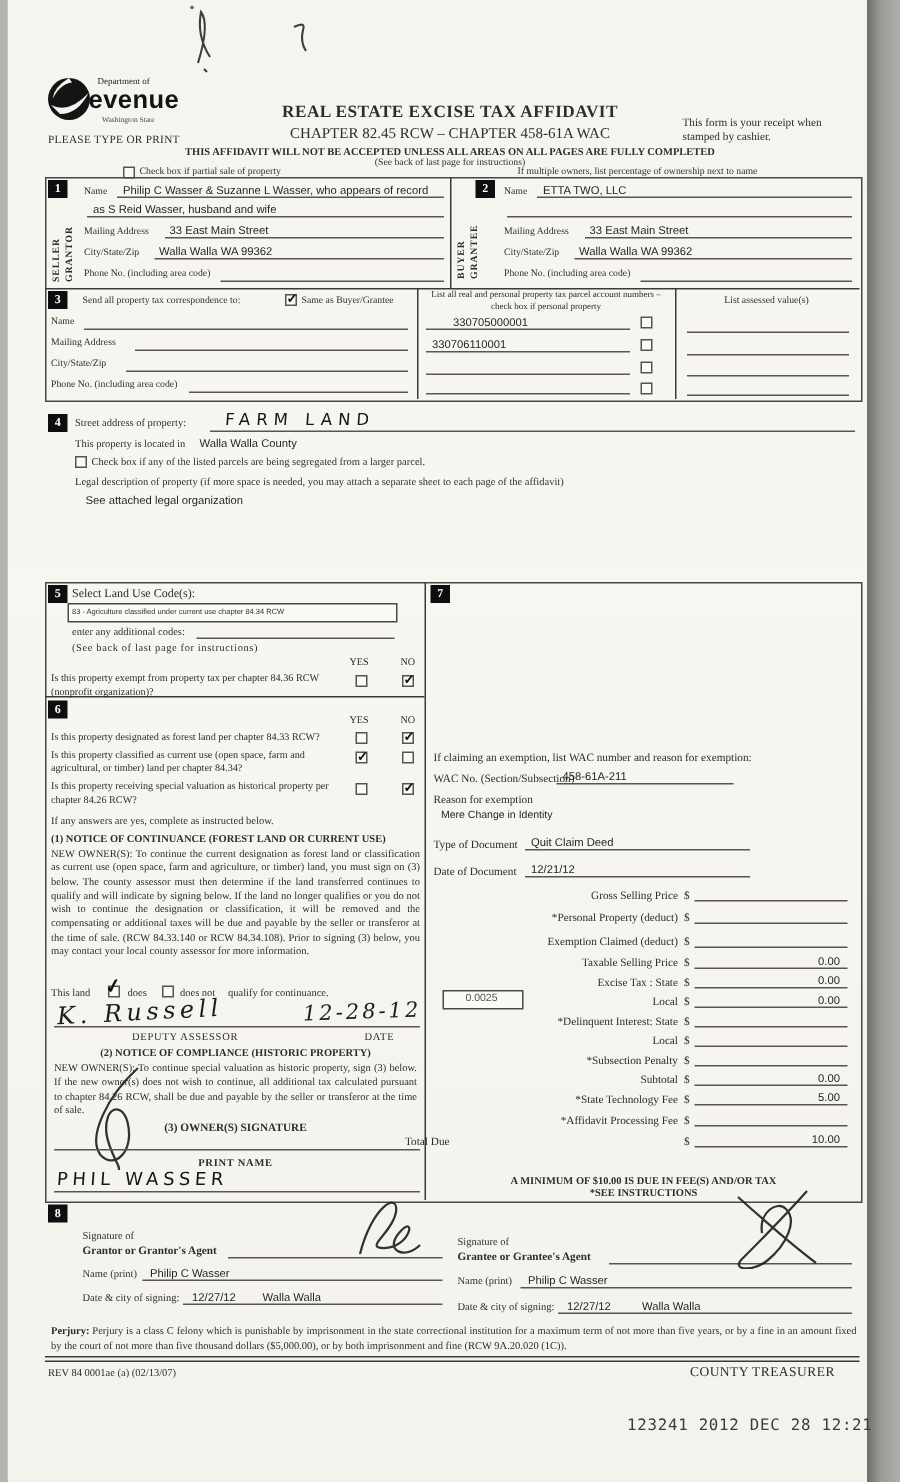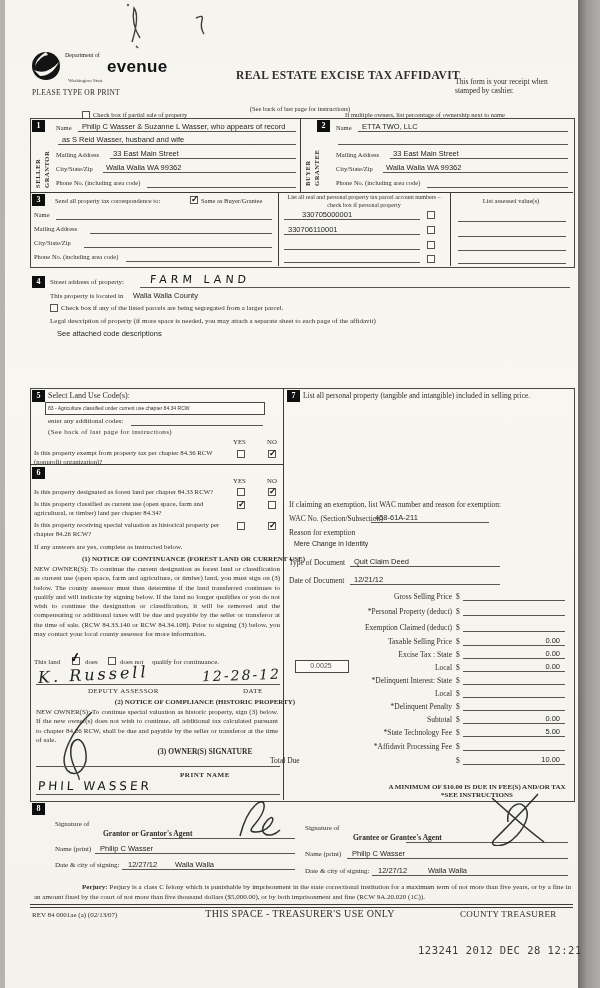--- a/index.html
+++ b/index.html
@@ -8,21 +8,21 @@
   .paper{position:absolute;left:5px;top:0;width:573px;height:988px;
          background:linear-gradient(180deg,#f5f4ef 0%,#f7f6f1 40%,#f3f2ec 100%);}
   .edge-r{position:absolute;left:578px;top:0;width:22px;height:988px;
           background:linear-gradient(90deg,#6f6d69,#9c9a96 40%,#b0aeaa);}
   .edge-l{position:absolute;left:0;top:0;width:5px;height:988px;background:#b5b3af;}
   .abs{position:absolute;}
   .ser{font-family:"Liberation Serif",serif;}
   .san{font-family:"Liberation Sans",sans-serif;color:#262626;}
   .hw{font-family:"DejaVu Serif",serif;font-style:italic;color:#1c1c1c;}
   .hp{font-family:"DejaVu Sans",sans-serif;color:#161616;transform:skewX(-4deg);}
-  .b{font-weight:bold;padding-left:48px;}
+  .b{font-weight:bold;}
   .c{text-align:center;}
   .j{text-align:justify;}
   .f5{font-size:5px;}.f6{font-size:6px;}.f65{font-size:6.5px;}.f68{font-size:6.8px;}
   .f7{font-size:7px;}.f75{font-size:7.5px;}.f8{font-size:8px;}.f9{font-size:9px;}
   .f10{font-size:10px;}.f115{font-size:11.5px;}
   .line{position:absolute;border-bottom:1px solid #58564f;height:0;}
   .rule{position:absolute;background:#3c3a36;}
   .boxb{position:absolute;border:1px solid #4a4843;}
   .cb{position:absolute;width:8px;height:8px;border:1px solid #565450;background:#fbfaf6;box-sizing:border-box;}
   .cb.checked::after{content:"✓";display:block;font-size:9px;line-height:7px;margin:-1px 0 0 0;color:#111;font-weight:bold;}
@@ -54,21 +54,23 @@
     <circle cx="16" cy="16" r="14" fill="#141414"></circle>
     <path d="M4,20 Q16,26 29,12 Q22,26 10,26 Z" fill="#f5f4ef"></path>
     <path d="M16,2 Q6,8 5,16 Q10,6 18,5 Z" fill="#f5f4ef"></path>
   </svg>
   <div class="abs ser f6" style="left:65px;top:52px;color:#222;">Department of</div>
   <div class="abs san b" style="left:59px;top:57px;font-size:17px;color:#141414;letter-spacing:.3px;">evenue</div>
   <div class="abs ser f5" style="left:68px;top:78px;color:#444;">Washington State</div>
   <div class="abs ser f75" style="left:32px;top:88px;letter-spacing:.2px;">PLEASE TYPE OR PRINT</div>
 
   <div class="abs ser b f115 c" style="left:120px;top:69px;width:360px;letter-spacing:.3px;">REAL ESTATE EXCISE TAX AFFIDAVIT</div>
+  <div class="abs ser f10 c" style="left:120px;top:84px;width:360px;">CHAPTER 82.45 RCW – CHAPTER 458-61A WAC</div>
   <div class="abs ser f75" style="left:455px;top:77px;width:118px;line-height:9px;">This form is your receipt when stamped by cashier.</div>
+  <div class="abs ser b f7 c" style="left:30px;top:97px;width:540px;">THIS AFFIDAVIT WILL NOT BE ACCEPTED UNLESS ALL AREAS ON ALL PAGES ARE FULLY COMPLETED</div>
   <div class="abs ser f65 c" style="left:130px;top:105px;width:340px;">(See back of last page for instructions)</div>
   <div class="cb" style="left:82px;top:111px;"></div>
   <div class="abs ser f65" style="left:93px;top:111px;">Check box if partial sale of property</div>
   <div class="abs ser f65" style="left:345px;top:111px;">If multiple owners, list percentage of ownership next to name</div>
 
   <div class="boxb" style="left:30px;top:118px;width:543px;height:148px;"></div>
   <div class="rule" style="left:300px;top:118px;width:1px;height:74px;"></div>
   <div class="rule" style="left:30px;top:192px;width:543px;height:1px;"></div>
   <div class="rule" style="left:278px;top:192px;width:1px;height:74px;"></div>
   <div class="rule" style="left:450px;top:192px;width:1px;height:74px;"></div>
@@ -138,21 +140,21 @@
 
   <div class="num" style="left:32px;top:276px;">4</div>
   <div class="abs ser f7" style="left:50px;top:278px;">Street address of property:</div>
   <div class="abs hp" style="left:150px;top:273px;font-size:11px;letter-spacing:4px;">FARM LAND</div>
   <div class="line" style="left:140px;top:287px;width:430px;"></div>
   <div class="abs ser f7" style="left:50px;top:292px;">This property is located in</div>
   <div class="abs san f75" style="left:133px;top:291px;">Walla Walla County</div>
   <div class="cb" style="left:50px;top:304px;"></div>
   <div class="abs ser f7" style="left:61px;top:304px;">Check box if any of the listed parcels are being segregated from a larger parcel.</div>
   <div class="abs ser f7" style="left:50px;top:317px;">Legal description of property (if more space is needed, you may attach a separate sheet to each page of the affidavit)</div>
-  <div class="abs san f75" style="left:57px;top:329px;">See attached code descriptions</div>
+  <div class="abs san f75" style="left:57px;top:329px;">See attached legal organization</div>
 
   <div class="boxb" style="left:30px;top:388px;width:543px;height:412px;"></div>
   <div class="rule" style="left:283px;top:388px;width:1px;height:412px;"></div>
   <div class="rule" style="left:30px;top:464px;width:253px;height:1px;"></div>
 
   <div class="num" style="left:32px;top:390px;">5</div>
   <div class="abs ser f8" style="left:48px;top:391px;">Select Land Use Code(s):</div>
   <div class="boxb" style="left:45px;top:402px;width:218px;height:11px;background:#fbfaf6;"></div>
   <div class="abs san f5" style="left:48px;top:405px;color:#333;">83 - Agriculture classified under current use chapter 84.34 RCW</div>
   <div class="abs ser f7" style="left:48px;top:417px;">enter any additional codes:</div>
@@ -195,21 +197,20 @@
   <div class="abs ser b f75 c" style="left:34px;top:747px;width:246px;">(3)  OWNER(S) SIGNATURE</div>
   <svg class="abs" style="left:52px;top:708px;" width="58" height="72">
     <path d="M40,4 C20,22 6,50 15,62 C24,72 38,60 33,40 C29,26 17,30 19,48 C21,61 29,70 27,72" fill="none" stroke="#1d1d1d" stroke-width="1.5" opacity=".9"></path>
   </svg>
   <div class="line" style="left:36px;top:766px;width:244px;border-bottom-width:1.3px;"></div>
   <div class="abs ser b f7 c" style="left:34px;top:771px;width:246px;letter-spacing:.5px;">PRINT NAME</div>
   <div class="abs hp" style="left:38px;top:779px;font-size:12px;letter-spacing:3px;">PHIL WASSER</div>
   <div class="line" style="left:36px;top:794px;width:244px;border-bottom-width:1.3px;"></div>
 
   <div class="num" style="left:287px;top:390px;">7</div>
-  <div class="abs ser f75" style="left:303px;top:391px;width:258px;line-height:10px;">List all  personal property (tangible and intangible) included in selling price.</div>
   <div class="abs ser f75" style="left:289px;top:500px;">If claiming an exemption, list WAC number and reason for exemption:</div>
   <div class="abs ser f75" style="left:289px;top:514px;">WAC No. (Section/Subsection)</div>
   <div class="abs san f75" style="left:375px;top:513px;">458-61A-211</div>
   <div class="line" style="left:371px;top:522px;width:118px;"></div>
   <div class="abs ser f75" style="left:289px;top:528px;">Reason for exemption</div>
   <div class="abs san f7" style="left:294px;top:540px;">Mere Change in Identity</div>
   <div class="abs ser f75" style="left:289px;top:558px;">Type of Document</div>
   <div class="abs san f75" style="left:354px;top:557px;">Quit Claim Deed</div>
   <div class="line" style="left:350px;top:566px;width:150px;"></div>
   <div class="abs ser f75" style="left:289px;top:576px;">Date of Document</div>
@@ -241,21 +242,21 @@
   <div class="abs ser f75" style="left:270px;top:663px;width:182px;text-align:right;">Local</div>
     <div class="abs ser f75" style="left:456px;top:663px;">$</div>
     <div class="line" style="left:463px;top:671px;width:102px;"></div>
     <div class="abs san f75" style="left:498px;top:662px;width:62px;text-align:right;">0.00</div>
   <div class="abs ser f75" style="left:270px;top:676px;width:182px;text-align:right;">*Delinquent Interest: State</div>
     <div class="abs ser f75" style="left:456px;top:676px;">$</div>
     <div class="line" style="left:463px;top:684px;width:102px;"></div>
   <div class="abs ser f75" style="left:270px;top:689px;width:182px;text-align:right;">Local</div>
     <div class="abs ser f75" style="left:456px;top:689px;">$</div>
     <div class="line" style="left:463px;top:697px;width:102px;"></div>
-  <div class="abs ser f75" style="left:270px;top:702px;width:182px;text-align:right;">*Delinquent Penalty</div>
+  <div class="abs ser f75" style="left:270px;top:702px;width:182px;text-align:right;">*Subsection Penalty</div>
     <div class="abs ser f75" style="left:456px;top:702px;">$</div>
     <div class="line" style="left:463px;top:710px;width:102px;"></div>
   <div class="abs ser f75" style="left:270px;top:715px;width:182px;text-align:right;">Subtotal</div>
     <div class="abs ser f75" style="left:456px;top:715px;">$</div>
     <div class="line" style="left:463px;top:723px;width:102px;"></div>
     <div class="abs san f75" style="left:498px;top:714px;width:62px;text-align:right;">0.00</div>
   <div class="abs ser f75" style="left:270px;top:728px;width:182px;text-align:right;">*State Technology Fee</div>
     <div class="abs ser f75" style="left:456px;top:728px;">$</div>
     <div class="line" style="left:463px;top:736px;width:102px;"></div>
     <div class="abs san f75" style="left:498px;top:727px;width:62px;text-align:right;">5.00</div>
@@ -296,17 +297,16 @@
   <div class="line" style="left:347px;top:858px;width:221px;"></div>
   <div class="abs ser f7" style="left:305px;top:867px;">Date &amp; city of signing:</div>
   <div class="abs san f75" style="left:378px;top:866px;">12/27/12</div>
   <div class="abs san f75" style="left:428px;top:866px;">Walla Walla</div>
   <div class="line" style="left:372px;top:875px;width:196px;"></div>
 
   <div class="abs ser f7 j" style="left:34px;top:883px;width:537px;line-height:9.5px;"><span class="b">Perjury:</span><span> Perjury is a class C felony which is punishable by imprisonment in the state correctional institution for a maximum term of not more than five years, or by a fine in an amount fixed by the court of not more than five thousand dollars ($5,000.00), or by both imprisonment and fine (RCW 9A.20.020 (1C)).</span></div>
   <div class="rule" style="left:30px;top:904px;width:543px;height:1px;"></div>
   <div class="rule" style="left:30px;top:906.5px;width:543px;height:1px;"></div>
   <div class="abs ser f7" style="left:32px;top:911px;">REV 84 0001ae (a) (02/13/07)</div>
-  <div class="abs ser f10 c" style="left:170px;top:908px;width:260px;letter-spacing:.3px;">THIS SPACE - TREASURER'S USE ONLY</div>
   <div class="abs ser f9" style="left:460px;top:909px;letter-spacing:.3px;">COUNTY TREASURER</div>
 
   <div class="abs stamp" style="left:418px;top:944px;">123241 2012 DEC 28 12:21</div>
 </div>
 
 </body></html>

